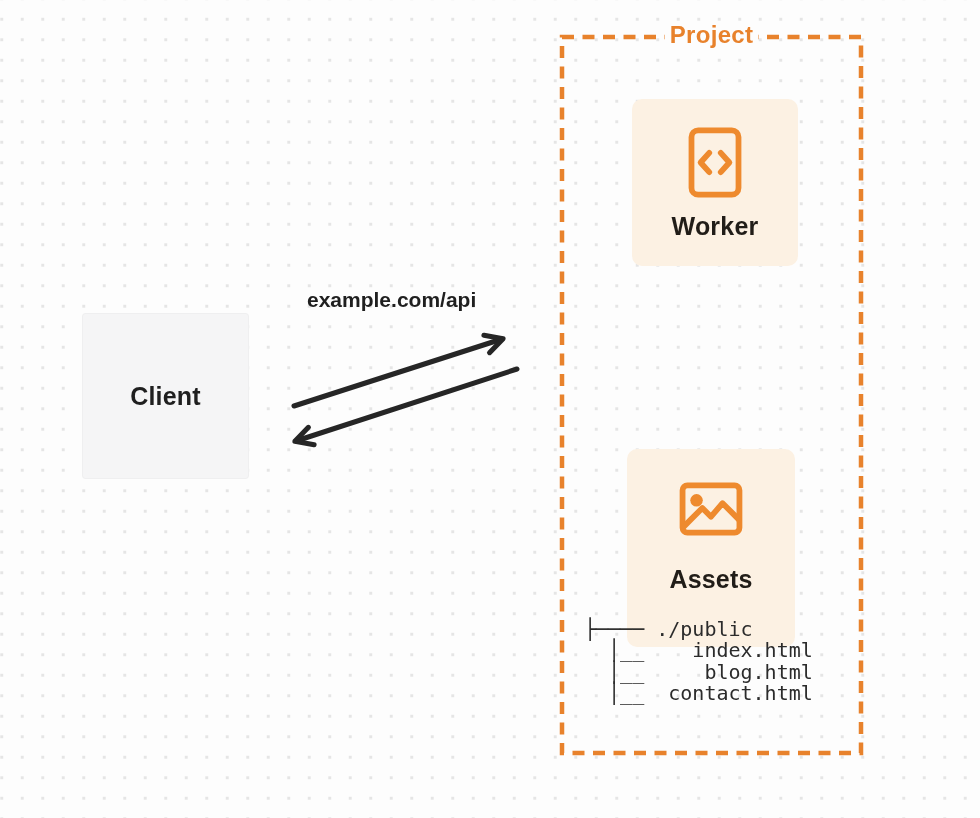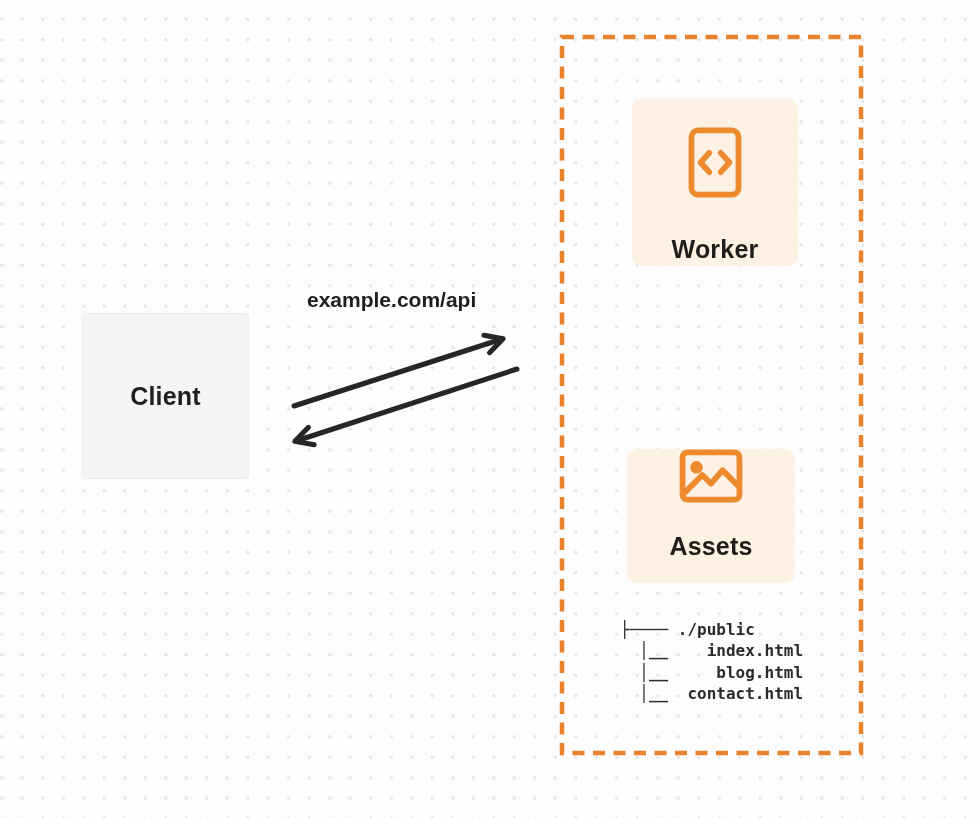--- a/index.html
+++ b/index.html
@@ -94,47 +94,48 @@
     flex-direction:column;
     align-items:center;
   }
   .node.worker{
     left:632px; top:99px;
     width:166px; height:167px;
     padding-top:28px;
   }
   .node.assets{
     left:627px; top:449px;
-    width:168px; height:134px;
+    width:168px; height:198px;
+    padding-top:33px;
   }
   .node .icon-stroke{
     fill:none;
     stroke:var(--icon-orange);
     stroke-width:6;
     stroke-linecap:round;
     stroke-linejoin:round;
   }
   .node .icon-fill{
     fill:var(--icon-orange);
   }
   .node-label{
     font-size:25px;
     font-weight:700;
     color:#211d18;
     letter-spacing:0.2px;
   }
-  .worker .node-label{margin-top:37px;}
+  .worker .node-label{margin-top:14px;}
   .assets .node-label{margin-top:29px;}
   .file-tree{
     position:absolute;
-    left:620px; top:619px;
+    left:584px; top:619px;
     margin:0;
     font-family:"DejaVu Sans Mono", monospace;
-    font-size:16px;
-    font-weight:700;
+    font-size:20px;
+    font-weight:400;
     line-height:21.3px;
     color:#2b2b2b;
     white-space:pre;
   }
 </style>
 </head>
 <body>
 
 <div class="canvas">
 
@@ -148,20 +149,23 @@
     <path class="arrow" d="M294,406 L502,339" marker-end="url(#arrowhead)"></path>
     <path class="arrow" d="M517,369 L296,441" marker-end="url(#arrowhead)"></path>
   </svg>
 
   <div class="client-box">
     <span>Client</span>
   </div>
 
   <div class="request-label">example.com/api</div>
 
+  <div class="project-label-wrap">
+    <span class="project-label">Project</span>
+  </div>
 
   <div class="node worker">
     <svg width="54" height="71" viewBox="0 0 56 74" aria-hidden="true">
       <rect class="icon-stroke" x="3.5" y="3.5" width="49" height="67" rx="7"></rect>
       <path class="icon-stroke" d="M22,27 L13,37 L22,47"></path>
       <path class="icon-stroke" d="M34,27 L43,37 L34,47"></path>
     </svg>
     <div class="node-label">Worker</div>
   </div>
 

